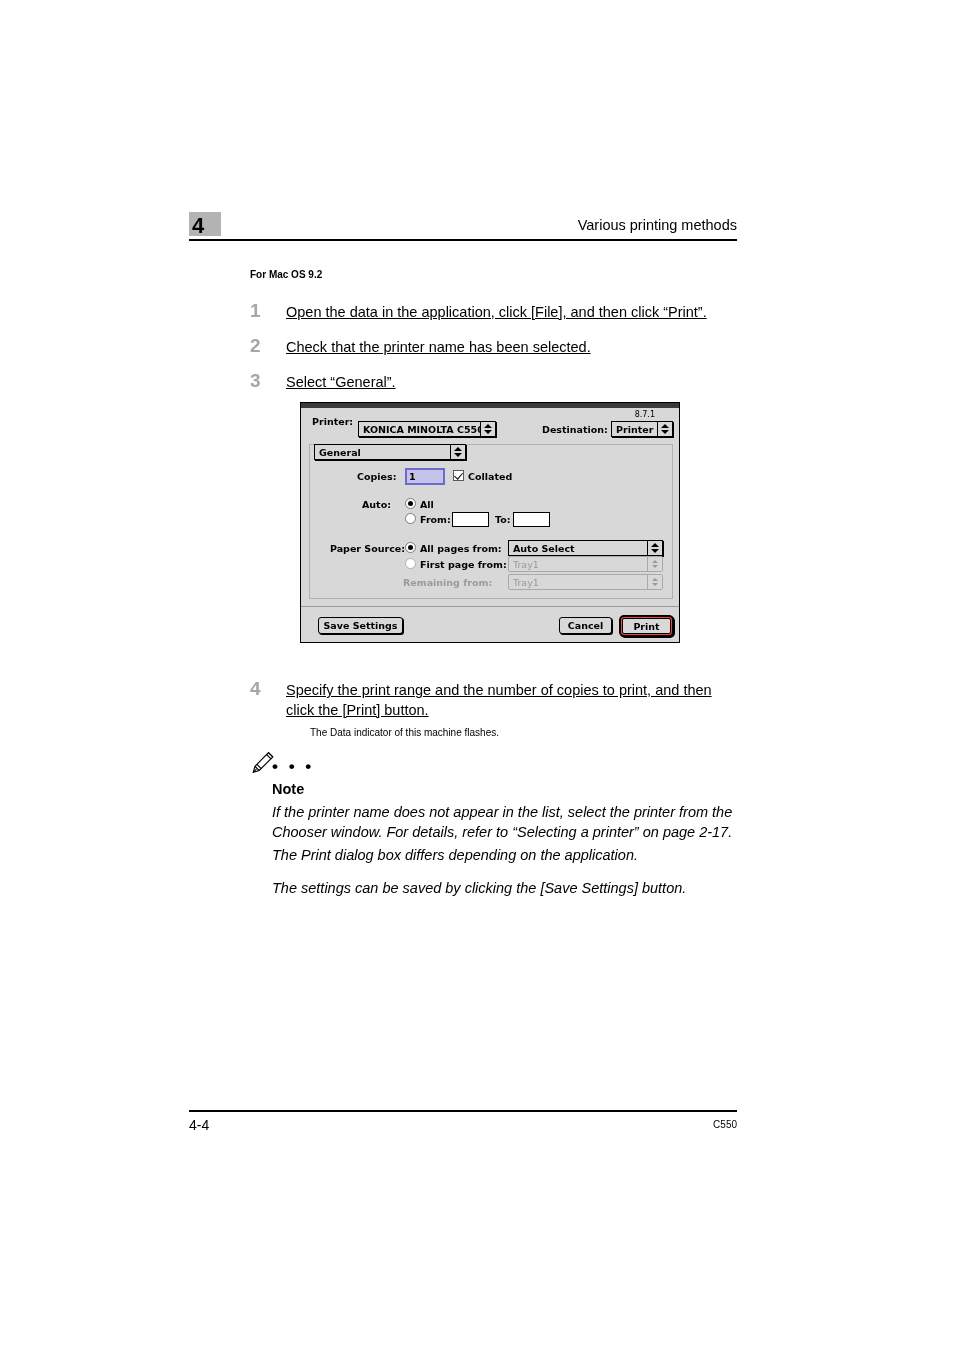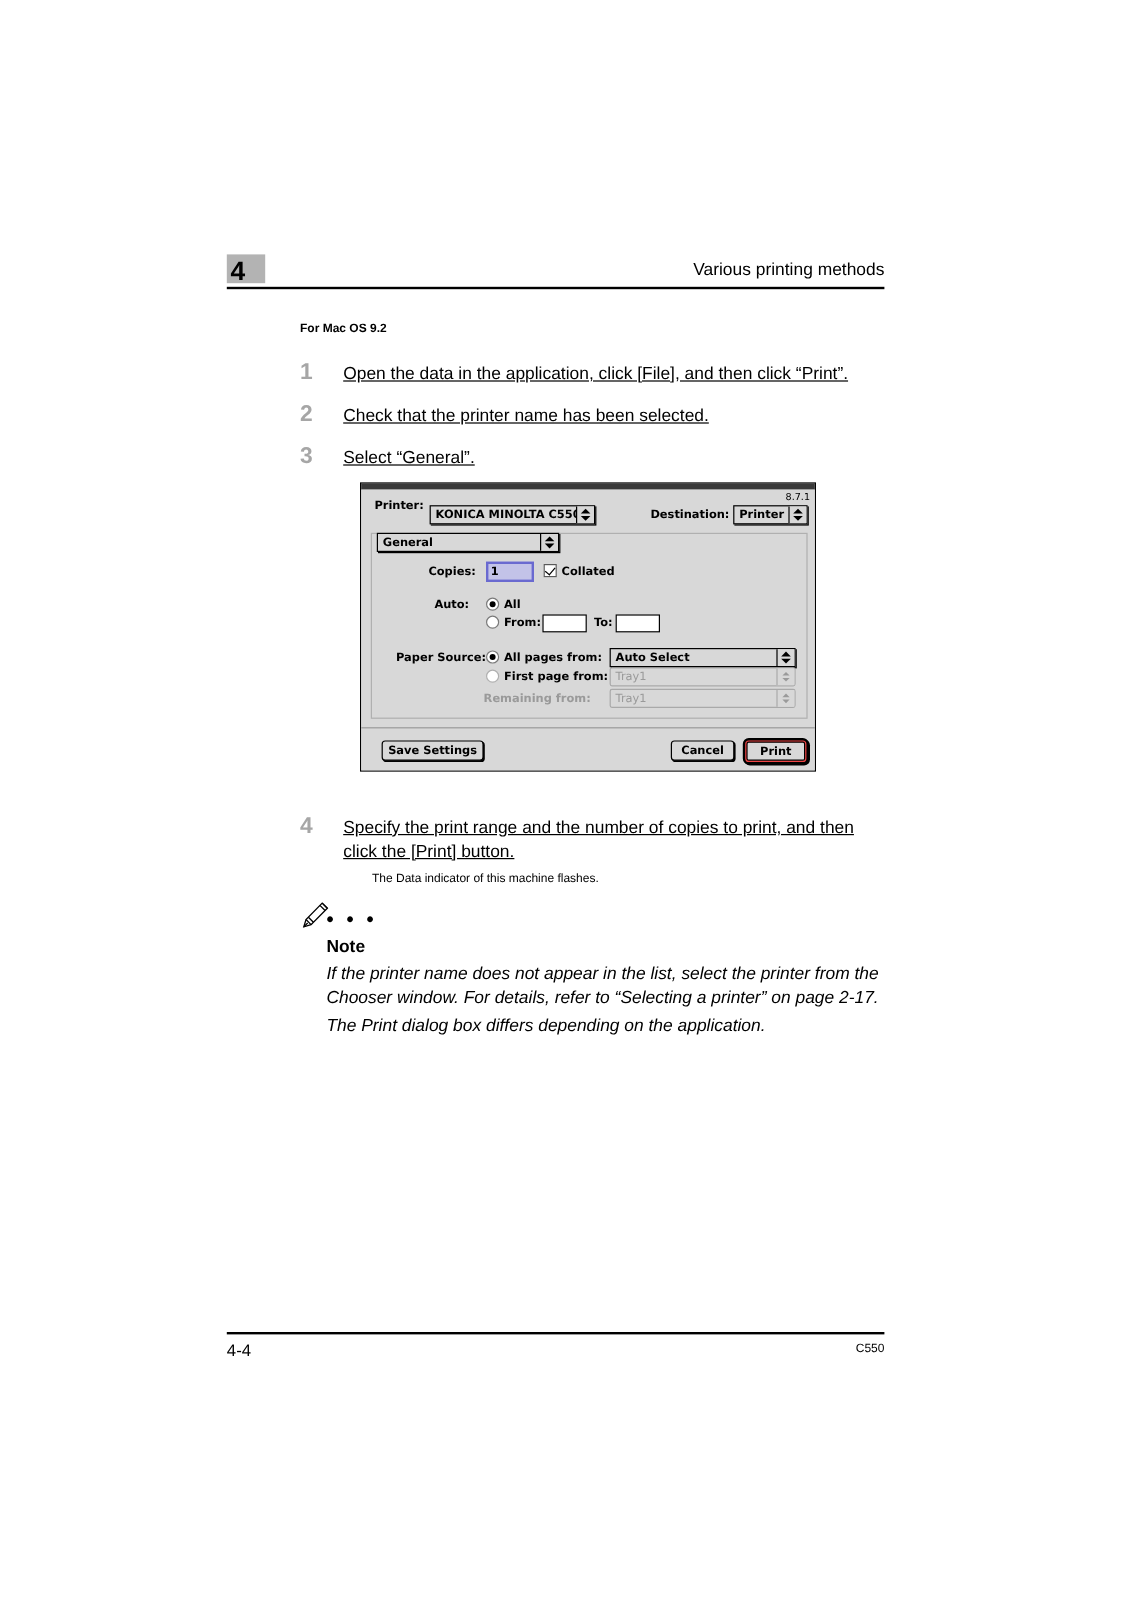--- a/index.html
+++ b/index.html
@@ -211,21 +211,21 @@
     position: absolute;
     left: 0;
     top: 5px;
     right: 0;
     bottom: 0;
     background: #d8d8d8;
   }
 
   .version-label {
     position: absolute;
-    right: 4px;
+    right: 24px;
     top: 2px;
     font-size: 8px;
     line-height: 10px;
     color: #000;
     font-family: "DejaVu Sans", sans-serif;
   }
 
   .dlg-label {
     position: absolute;
     font-size: 9.5px;
@@ -555,19 +555,20 @@
           <path d="M5.0 16.3 L9.2 20.5"></path>
           <path d="M3.2 22.3 L6.4 19.1"></path>
           <path d="M7.0 14.4 L11.2 18.6"></path>
         </g>
       </svg>
       <div class="note-dots">• • •</div>
     </div>
     <div class="note-heading">Note</div>
     <div class="note-para" id="note-p1">If the printer name does not appear in the list, select the printer from the Chooser window. For details, refer to “Selecting a printer” on page 2-17.</div>
     <div class="note-para" id="note-p2">The Print dialog box differs depending on the application.</div>
+    <div class="note-para" id="note-p3">The settings can be saved by clicking the [Save Settings] button.</div>
   </div>
 
   <div class="footer-rule"></div>
   <div class="footer-left">4-4</div>
   <div class="footer-right">C550</div>
 
 </div>
 
 </body></html>

